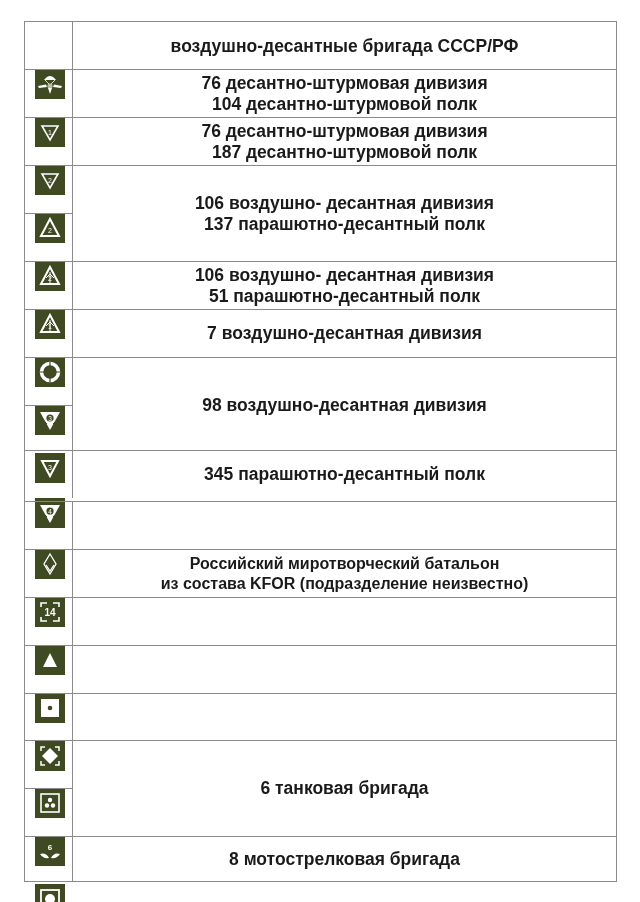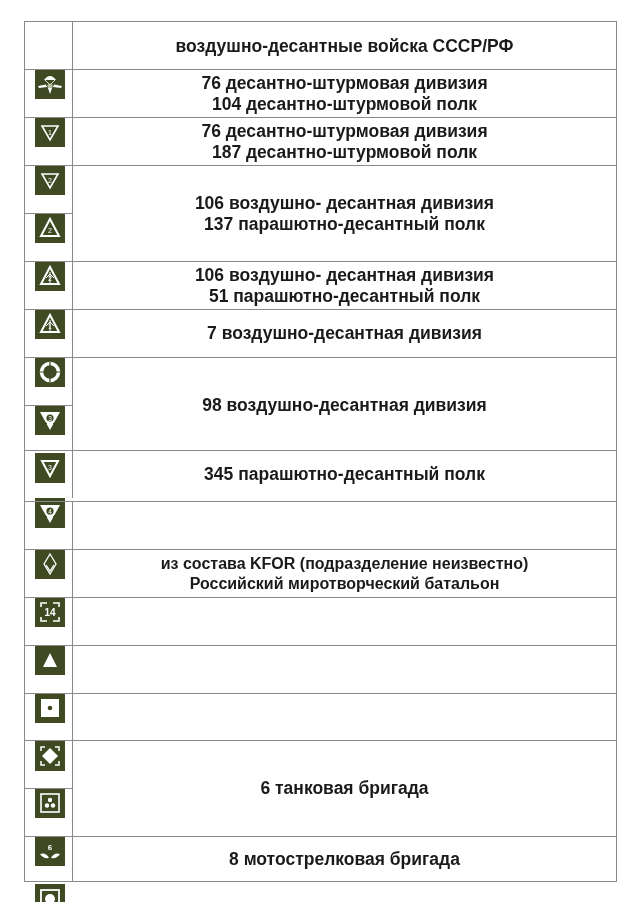--- a/index.html
+++ b/index.html
@@ -34,21 +34,21 @@
               <path d="M9 11 Q15 3 21 11 Z" fill="#fff"></path>
               <path d="M10 11 L15 16 L20 11" stroke="#fff" stroke-width="0.8" fill="none"></path>
               <circle cx="15" cy="17" r="2.6" fill="#b8c0a0"></circle>
               <path d="M3 17 L11 15.5 L12 18 L4 19 Z M27 17 L19 15.5 L18 18 L26 19 Z" fill="#fff"></path>
               <path d="M13 19 L15 25 L17 19 Z" fill="#fff"></path>
             </svg>
         </div>
       </div>
     </div>
     <div class="text">
-      <span>воздушно-десантные войска СССР/РФ</span>
+      <span>воздушно-десантные бригада СССР/РФ</span>
     </div>
   </div>
 
   <div class="row" style="top:47px;height:48px">
     <div class="icon-col">
         <div class="icon-cell" style="top:0;height:48px">
       <div class="icon" style="top:8px">
         <svg viewBox="0 0 30 30">
               <path d="M7 9 H23 L15 23 Z" fill="none" stroke="#fff" stroke-width="1.6"></path>
               <text x="15" y="17.5" font-size="7" fill="#fff" text-anchor="middle" font-family="Liberation Sans, sans-serif">1</text>
@@ -202,22 +202,22 @@
         <div class="icon-cell" style="top:0;height:48px">
       <div class="icon" style="top:8px">
         <svg viewBox="0 0 30 30">
               <path d="M6 10 V6 H12 M18 6 H24 V10 M24 20 V24 H18 M12 24 H6 V20" fill="none" stroke="#fff" stroke-width="1.6"></path>
               <text x="15" y="19" font-size="10" font-weight="bold" fill="#fff" text-anchor="middle" font-family="Liberation Sans, sans-serif">14</text>
             </svg>
       </div>
         </div>
       </div>
     <div class="text sm">
+      <span>Российский миротворческий батальон</span>
       <span>из состава KFOR (подразделение неизвестно)</span>
-      <span>Российский миротворческий батальон</span>
     </div>
   </div>
 
   <div class="row" style="top:575px;height:48px">
     <div class="icon-col">
         <div class="icon-cell" style="top:0;height:48px">
       <div class="icon" style="top:8px">
         <svg viewBox="0 0 30 30">
               <path d="M15 8 L22 22 H8 Z" fill="#fff"></path>
             </svg>

